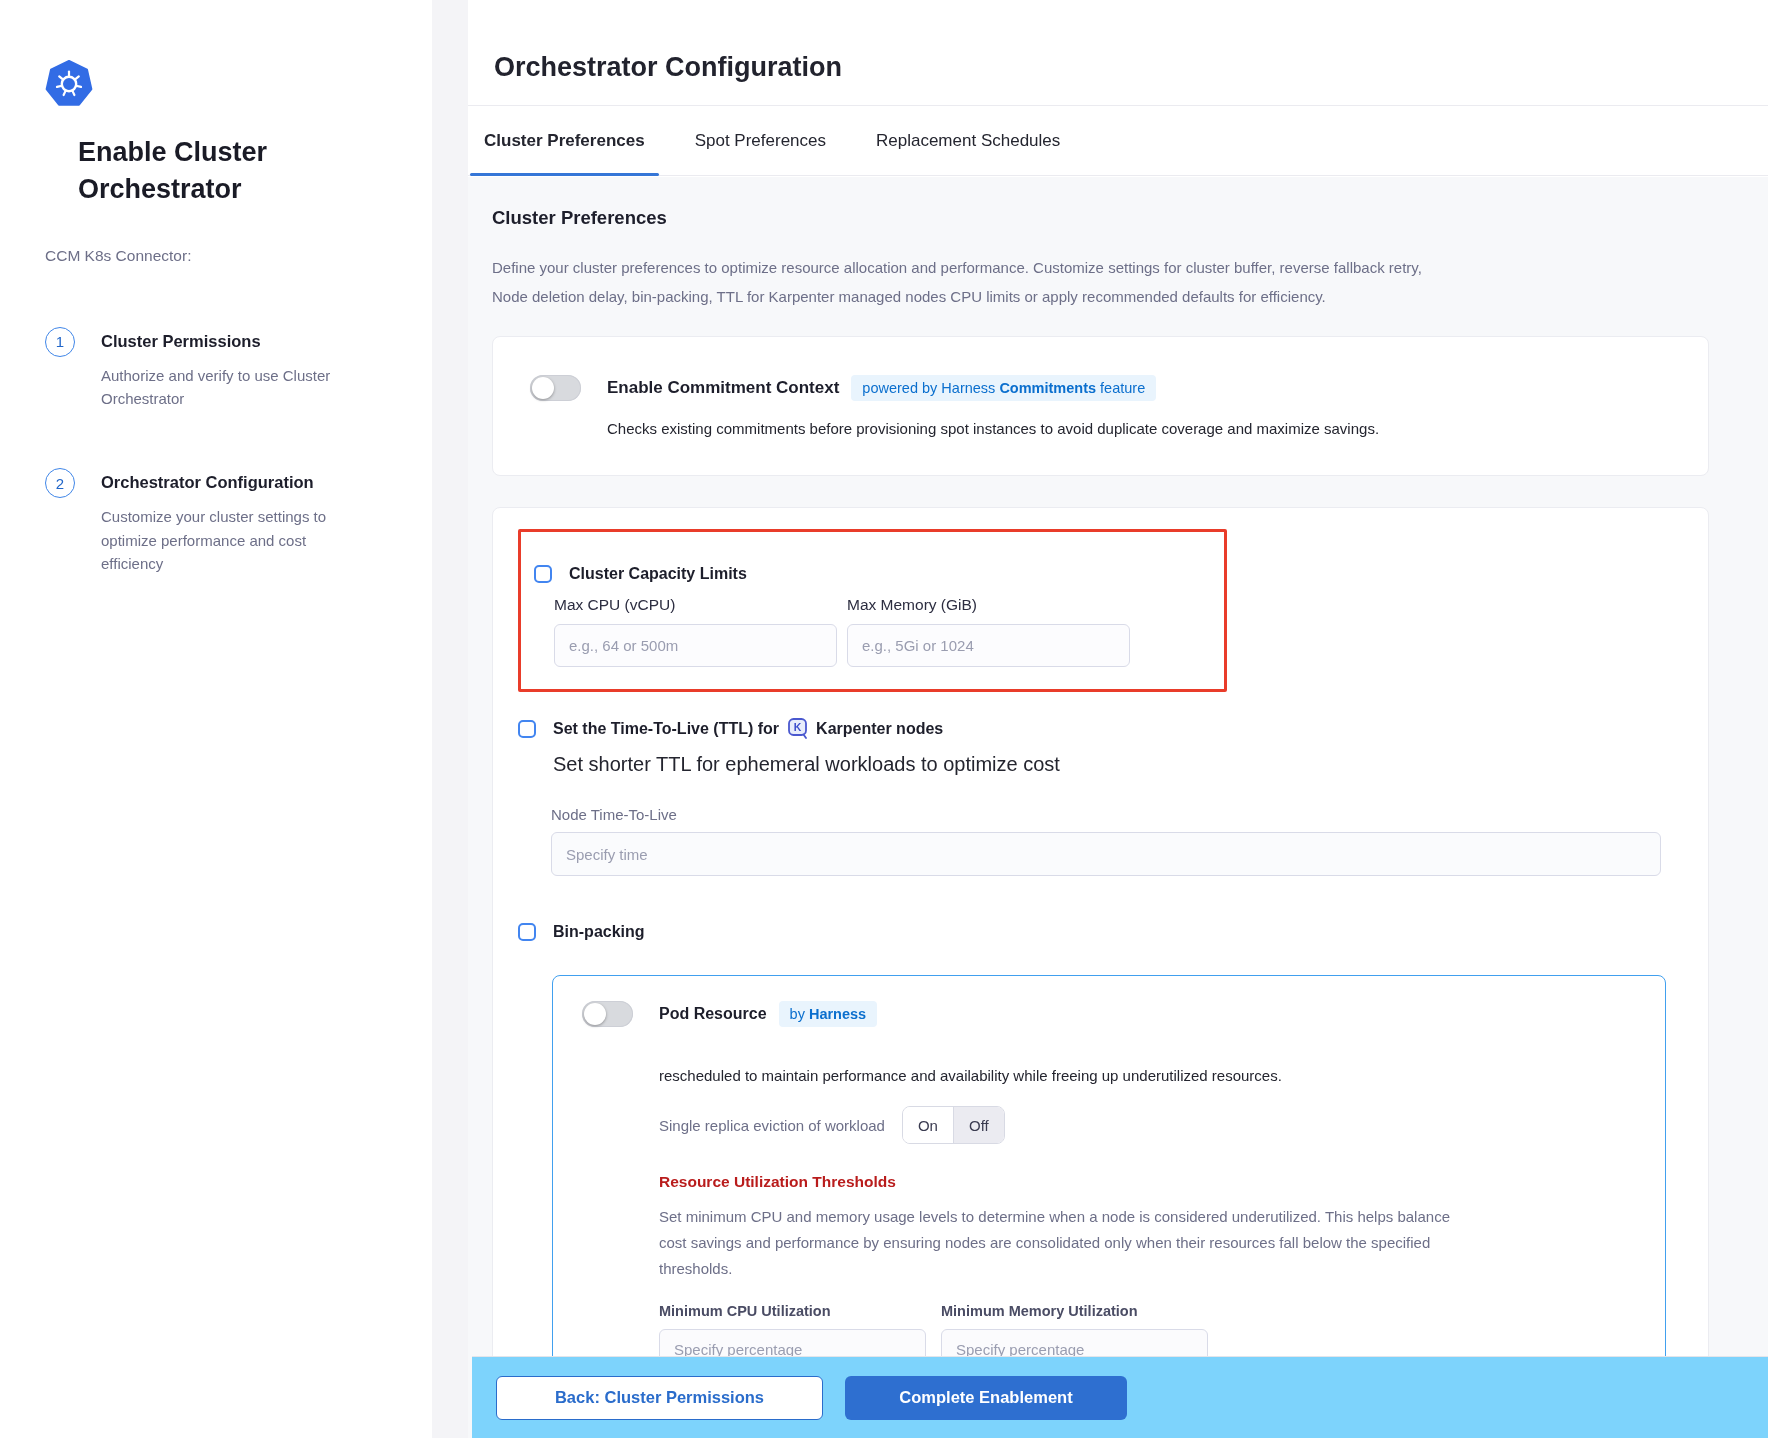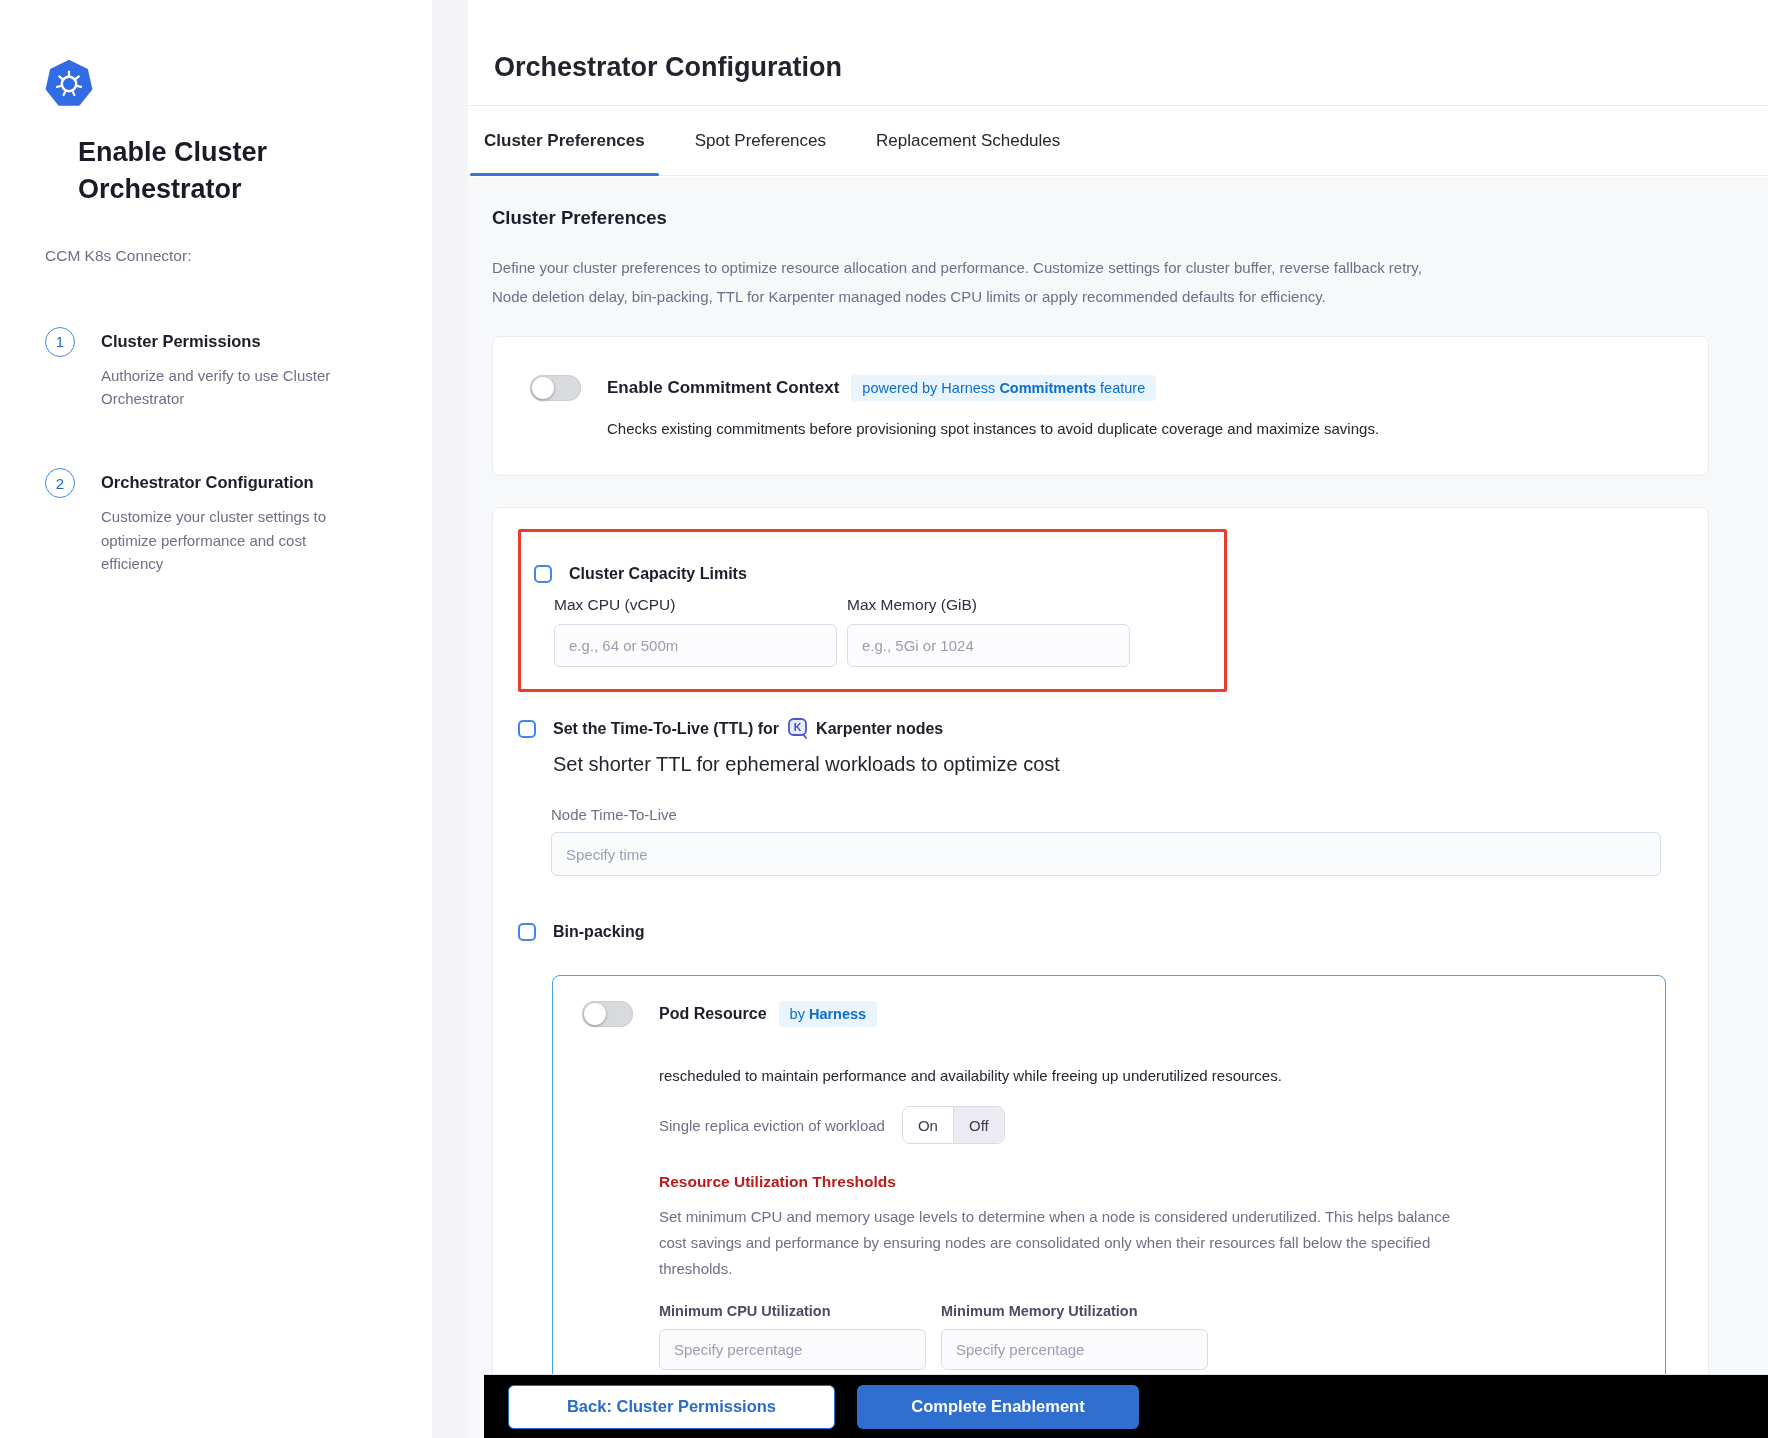--- a/index.html
+++ b/index.html
@@ -85,21 +85,21 @@
   .seg { padding:0 15px; font-size:15px; color:#3a3b50; display:flex; align-items:center;
     cursor:pointer; background:#fff; }
   .seg.off { background:#ebebf1; border-left:1px solid #d8dae4; }
   .thresholds-title { margin:29px 0 0 77px; font-size:15.5px; font-weight:bold; color:#b91c1c; }
   .thresholds-desc { margin:13px 0 0 77px; font-size:15px; color:#6d6f88; line-height:26px; }
   .util-labels { display:flex; margin:21px 0 0 77px; }
   .util-label { font-size:14.5px; font-weight:bold; color:#4a4c64; width:282px; }
   .util-fields { display:flex; margin:10px 0 0 77px; gap:15px; }
   .tinput.util { width:267px; height:41px; background:#fbfbfd; }
 
-  .footer { position:absolute; left:16px; right:0; bottom:0; height:64px; background:#000000;
+  .footer { position:absolute; left:4px; right:0; bottom:0; height:82px; background:#7dd3fc;
     border-top:1px solid #e4e5ea; display:flex; align-items:center; padding-left:24px; z-index:5; }
   .btn { height:44px; border-radius:6px; font-size:16.5px; font-weight:bold; cursor:pointer;
     display:flex; align-items:center; justify-content:center;
     font-family:"Liberation Sans", sans-serif; }
   .btn.back { min-width:327px; background:#fff; border:1.5px solid #2a6ccb; color:#2a6ccb; }
   .btn.primary { min-width:282px; background:#2e6fd0; border:none; color:#fff; margin-left:22px; }
 </style>
 </head>
 <body>
 

